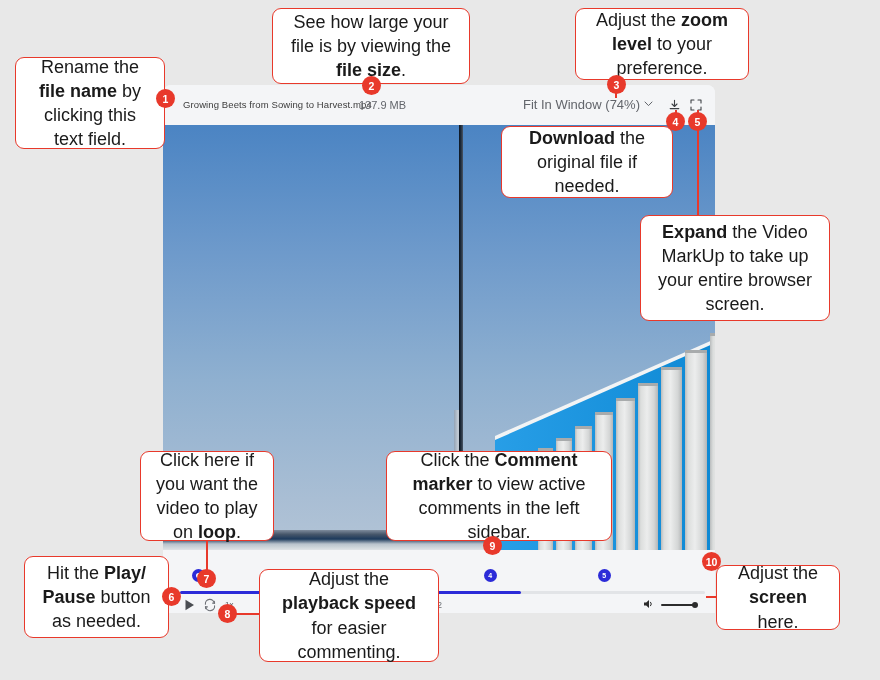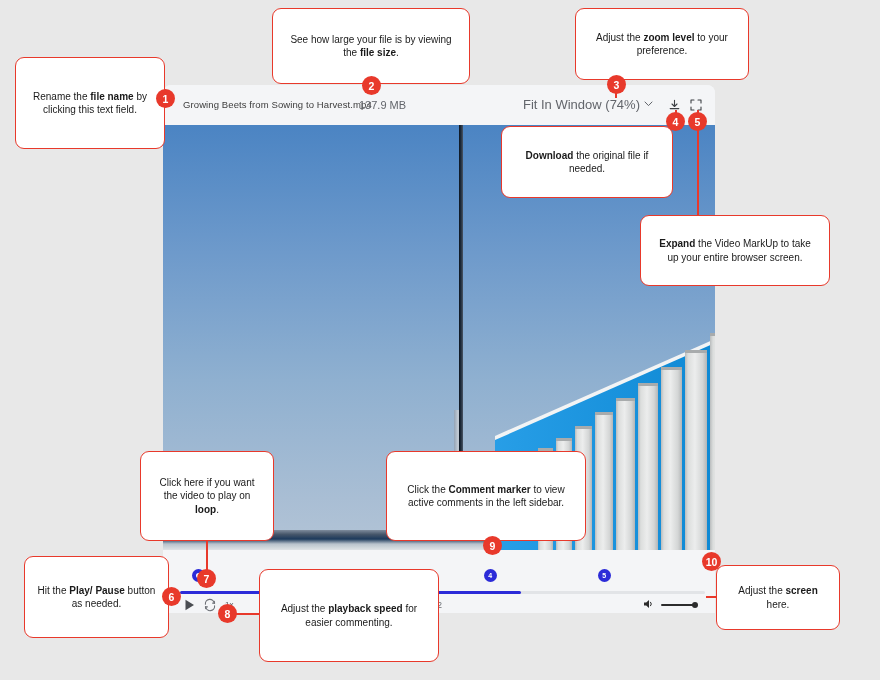--- a/index.html
+++ b/index.html
@@ -143,21 +143,21 @@
 
   
   .callout{
     position:absolute;
     background:#fff;
     border:1.6px solid #e8392b;
     border-radius:9px;
     box-sizing:border-box;
     display:flex;align-items:center;justify-content:center;
     text-align:center;
-    font-size:10px;
+    font-size:18px;
     line-height:1.34;
     color:#1a1a1a;
     padding:9px 12px;
     z-index:30;
   }
   .callout b{font-weight:700;}
   .leader{
     position:absolute;background:#e8392b;z-index:25;
   }
   .badge{
@@ -282,33 +282,33 @@
 </div>
 <div class="callout" id="co2" style="left:272px;top:8px;width:198px;height:76px;">
   <span>See how large your file is by viewing the <b>file size</b>.</span>
 </div>
 <div class="callout" id="co3" style="left:529px;top:8px;width:174px;height:72px;margin-left:46px;">
   <span>Adjust the <b>zoom level</b> to your preference.</span>
 </div>
 <div class="callout" id="co4" style="left:501px;top:126px;width:172px;height:72px;">
   <span><b>Download</b> the original file if needed.</span>
 </div>
-<div class="callout" id="co5" style="left:640px;top:215px;width:190px;height:71px;">
+<div class="callout" id="co5" style="left:640px;top:215px;width:190px;height:106px;">
   <span><b>Expand</b> the Video MarkUp to take up your entire browser screen.</span>
 </div>
 <div class="callout" id="co6" style="left:24px;top:556px;width:145px;height:82px;">
   <span>Hit the <b>Play/ Pause</b> button as needed.</span>
 </div>
 <div class="callout" id="co7" style="left:140px;top:451px;width:134px;height:90px;">
   <span>Click here if you want the video to play on <b>loop</b>.</span>
 </div>
 <div class="callout" id="co8" style="left:259px;top:569px;width:180px;height:93px;justify-content:center;">
   <span>Adjust the <b>playback speed</b> for easier commenting.</span>
 </div>
-<div class="callout" id="co9" style="left:386px;top:451px;width:200px;height:90px;">
+<div class="callout" id="co9" style="left:386px;top:451px;width:226px;height:90px;">
   <span>Click the <b>Comment marker</b> to view active comments in the left sidebar.</span>
 </div>
 <div class="callout" id="co10" style="left:716px;top:565px;width:124px;height:65px;">
   <span>Adjust the <b>screen</b> here.</span>
 </div>
 
 <div class="badge" style="left:156px;top:89px;">1</div>
 <div class="badge" style="left:362px;top:76px;">2</div>
 <div class="badge" style="left:607px;top:75px;">3</div>
 <div class="badge" style="left:666px;top:112px;">4</div>

